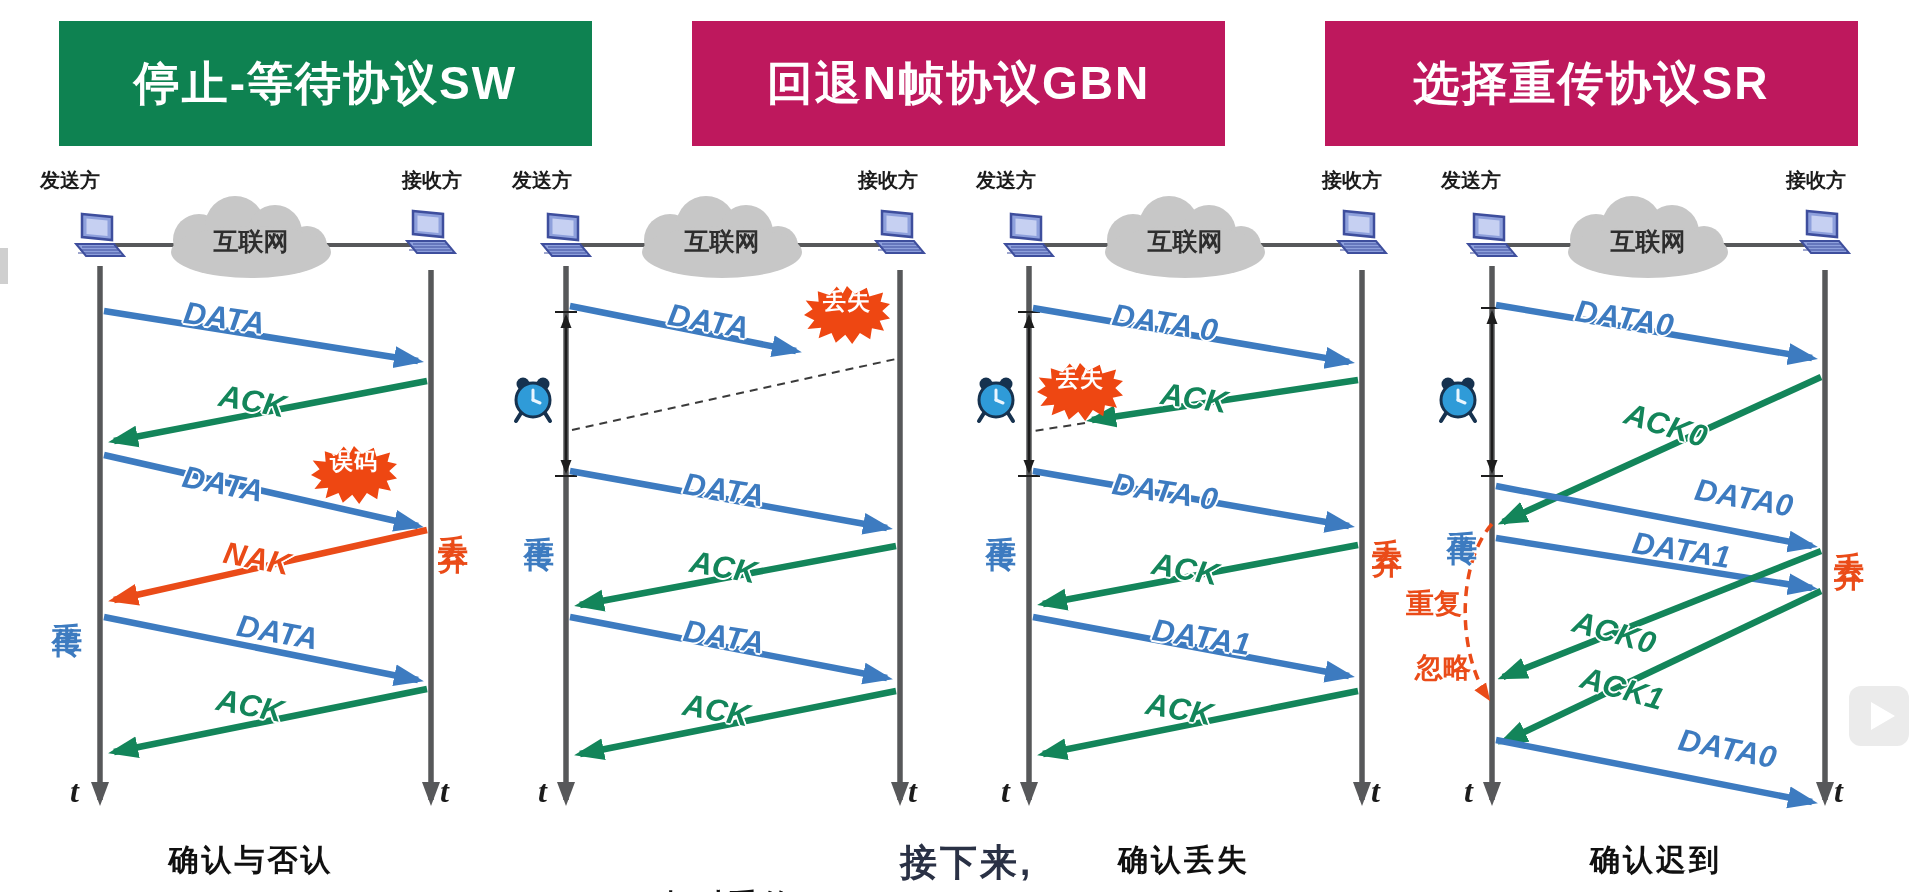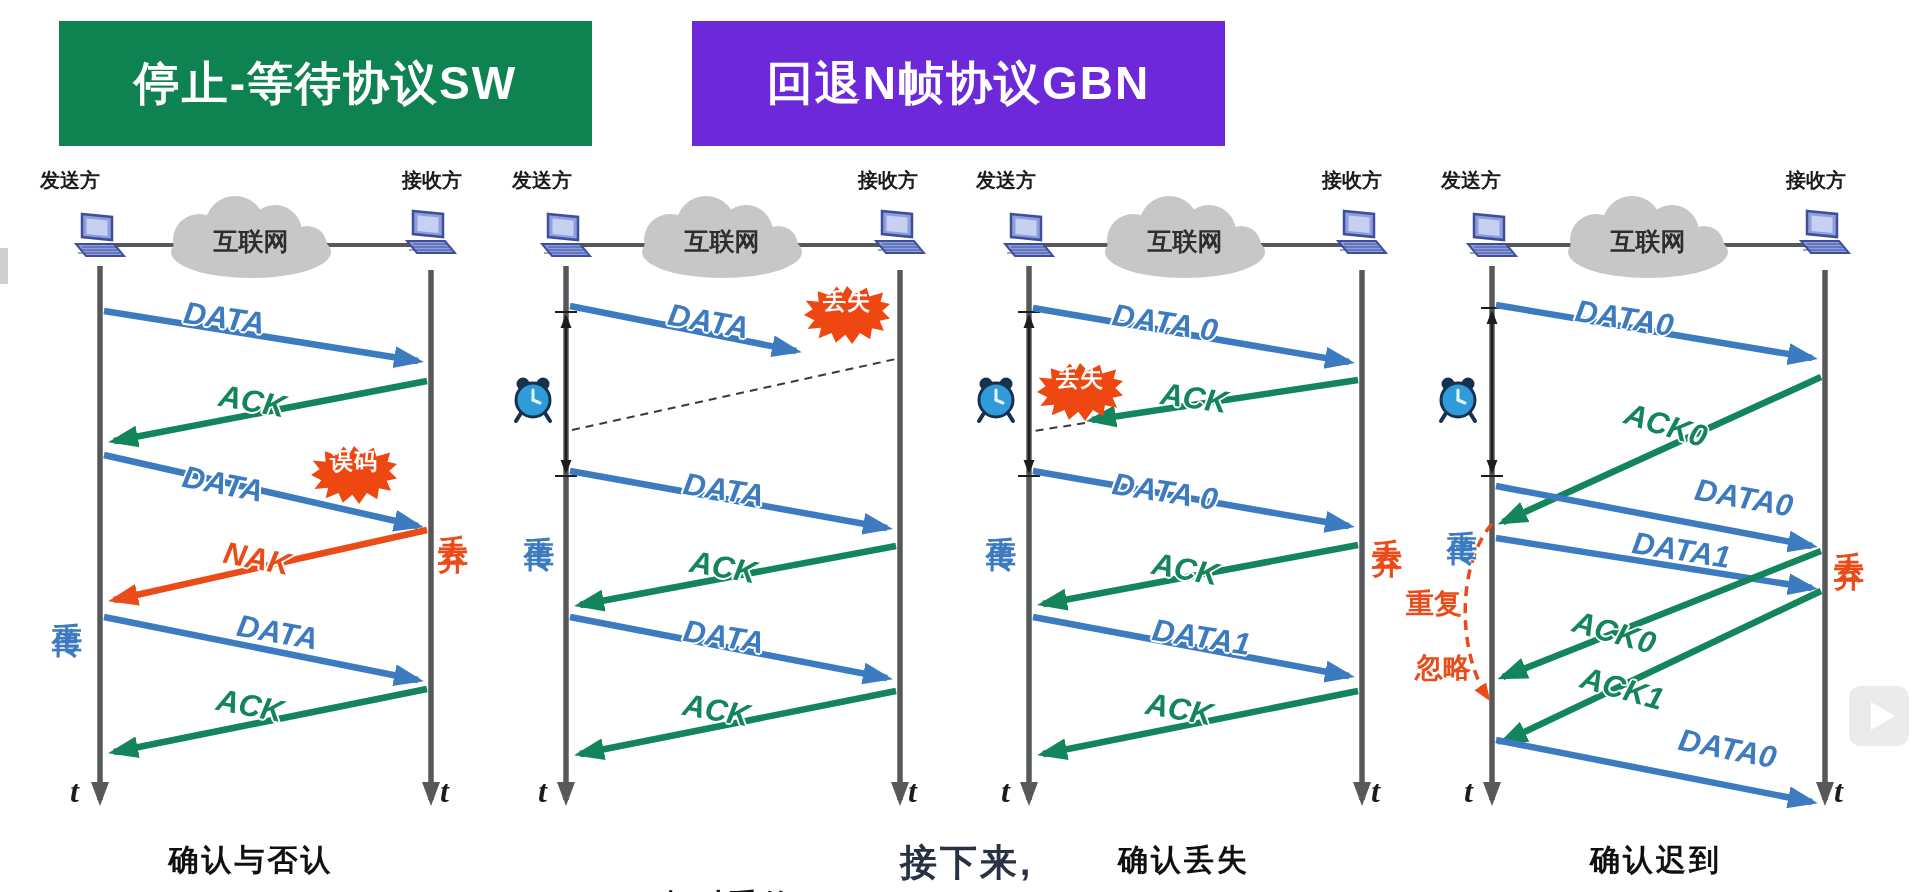--- a/index.html
+++ b/index.html
@@ -6,21 +6,21 @@
   html,body{width:1920px;height:892px;background:#fff;}
   #stage{position:relative;width:1920px;height:892px;overflow:hidden;background:#fff;
          font-family:"Liberation Sans","DejaVu Sans",sans-serif;}
   #diagram{position:absolute;left:0;top:0;}
 
   .lbl{position:absolute;font-weight:bold;white-space:nowrap;line-height:1;}
 
   .hdr{position:absolute;width:533px;height:125px;display:flex;align-items:center;justify-content:center;
        font-size:46px;font-weight:bold;color:#fff;letter-spacing:2px;}
   .hdr-green{background:#0e8251;}
-  .hdr-gray{background:#6d28d9;}
+  .hdr-gray{background:#be185d;}
 
   .node-lbl{font-size:20px;color:#1b1b1b;}
   .cloud-lbl{font-size:25px;color:#2e2e2e;transform:translate(-50%,-50%);}
   .t-lbl{font-size:32px;color:#1b1b1b;font-family:"Liberation Serif","DejaVu Serif",serif;font-style:italic;}
   .cap{font-size:30px;color:#101010;transform:translateX(-50%);letter-spacing:3px;}
 
   .msg{font-size:31px;font-style:italic;transform-origin:left top;
        text-shadow:2px 0 #fff,-2px 0 #fff,0 2px #fff,0 -2px #fff,1px 1px #fff,-1px -1px #fff,1px -1px #fff,-1px 1px #fff;}
   .c-blue{color:#3d7bc0;}
   .c-green{color:#13855a;}
@@ -185,20 +185,23 @@
       <use href="#clock" transform="translate(1458,400)"></use>
     </g>
   </svg>
 
   <div class="hdr hdr-green" style="left:59px;top:21px;">
       <span>停止-等待协议SW</span>
     </div>
   <div class="hdr hdr-gray" style="left:692px;top:21px;">
       <span>回退N帧协议GBN</span>
     </div>
+  <div class="hdr hdr-gray" style="left:1325px;top:21px;">
+      <span>选择重传协议SR</span>
+    </div>
 
   <span class="lbl node-lbl" style="left:40px;top:170px">发送方</span>
   <span class="lbl node-lbl" style="left:402px;top:170px">接收方</span>
   <span class="lbl cloud-lbl" style="left:251px;top:241px">互联网</span>
   <span class="lbl msg c-blue" style="left:186px;top:297px;transform:rotate(8deg)">DATA</span>
   <span class="lbl msg c-green" style="left:222px;top:380px;transform:rotate(10deg)">ACK</span>
   <span class="lbl msg c-blue" style="left:186px;top:461px;transform:rotate(11deg)">DATA</span>
   <div class="burst" style="left:311px;top:446px">
       <span>误码</span>
     </div>

